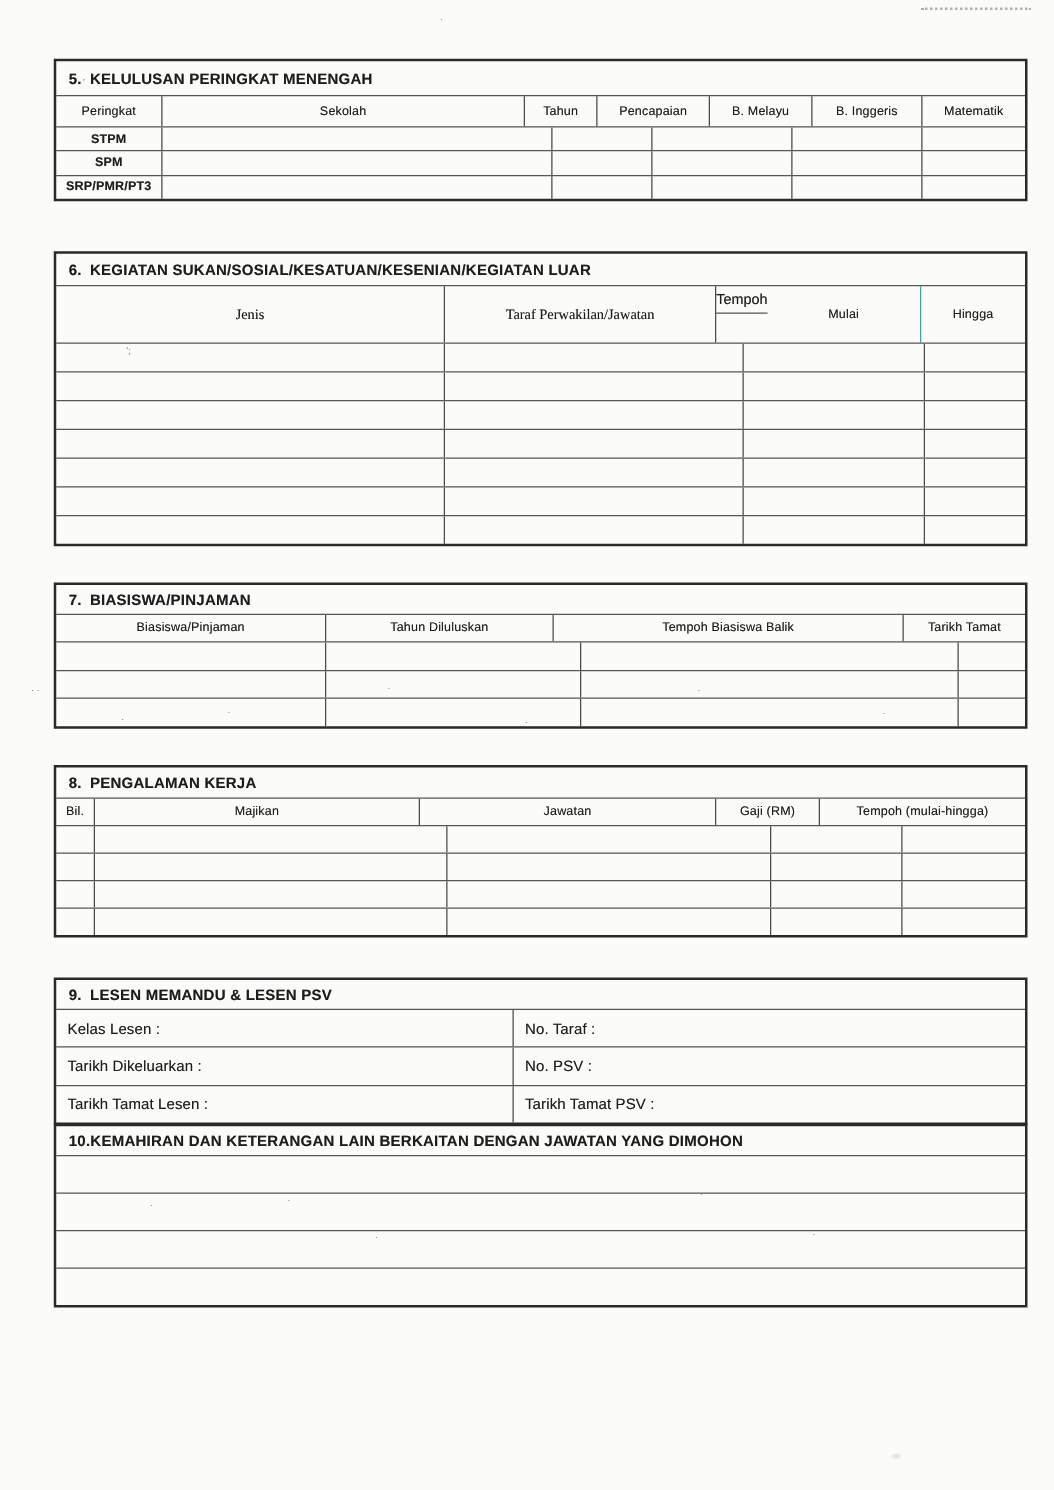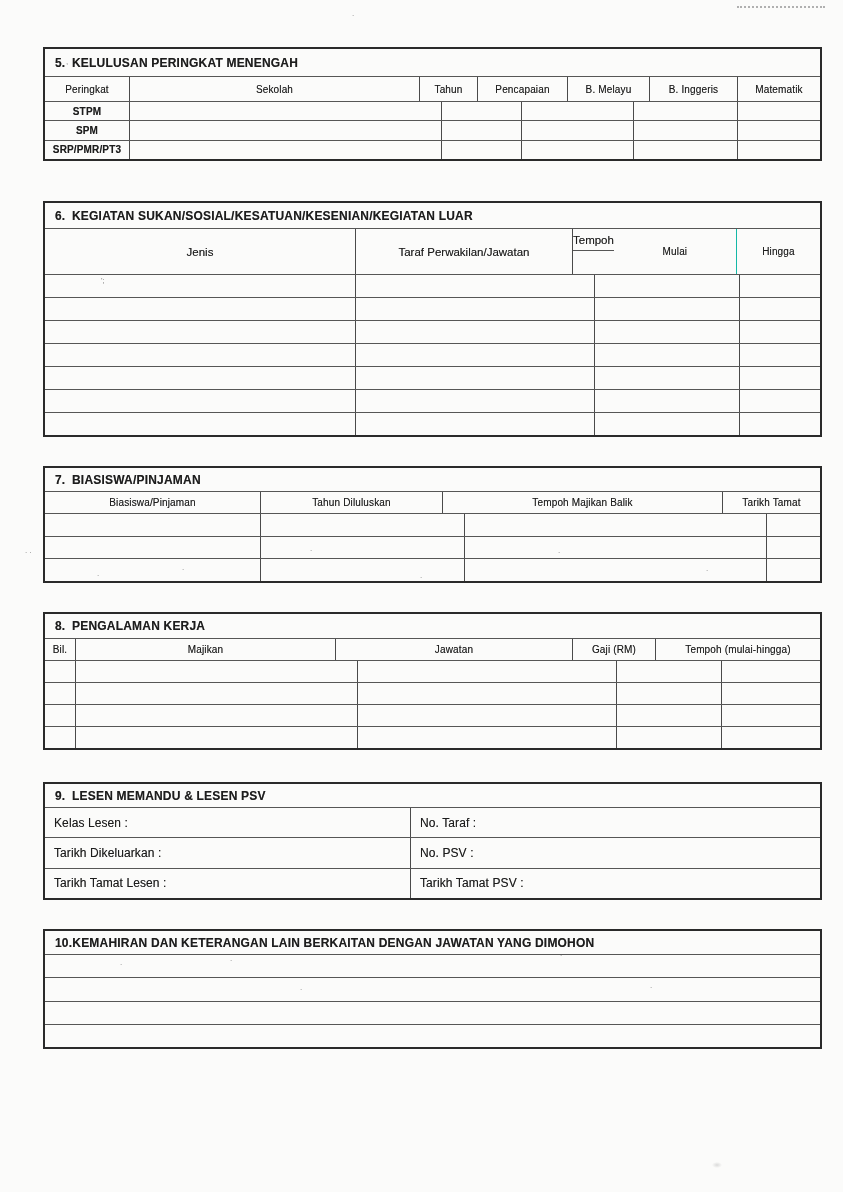--- a/index.html
+++ b/index.html
@@ -41,21 +41,21 @@
   .bodyrows .r > .c{height:100%;}
 
   
   .g5{grid-template-columns:85px 290px 58px 90px 82px 88px auto;}
   .g6{grid-template-columns:311px 217px 123px auto;}
   .g7{grid-template-columns:216px 182px 280px auto;}
   .g8{grid-template-columns:31px 260px 237px 83px auto;}
 
   
   .row6head{display:flex;border-top:1px solid var(--line);flex:none;height:46px;}
-  .row6head .fc{border-right:1px solid #4a4a4a;display:flex;align-items:center;justify-content:center;font-size:11.5px;}
+  .row6head .fc{border-right:1px solid #4a4a4a;display:flex;align-items:center;justify-content:center;font-size:11.5px;font-family:Liberation Serif, serif;}
   .tg{flex:1;display:flex;flex-direction:row;}
   .tg .tempoh{height:22px;border-bottom:1px solid var(--line);display:flex;align-items:center;justify-content:center;font-size:11.5px;}
   .tg .sub{flex:1;display:flex;}
   .tg .sub .mulai{width:123px;border-right:1px solid #14b8a6;}
   .tg .sub .hingga{flex:1;}
 
   
   .lblrow{display:grid;grid-template-columns:366px auto;border-top:1px solid var(--line);flex:1;}
   .lblrow .c{display:flex;align-items:center;padding-left:9px;font-size:12px;letter-spacing:.1px;}
 
@@ -198,21 +198,21 @@
   </div>
 
   <div class="box" style="top:466px;height:117px">
     <div class="title" style="height:23px">
       <span class="num">7.</span>
       <span>BIASISWA/PINJAMAN</span>
     </div>
     <div class="row g7" style="height:22px">
       <div class="c hc">Biasiswa/Pinjaman</div>
       <div class="c hc">Tahun Diluluskan</div>
-      <div class="c hc">Tempoh Majikan Balik</div>
+      <div class="c hc">Tempoh Biasiswa Balik</div>
       <div class="c hc">Tarikh Tamat</div>
     </div>
     <div class="bodyrows">
       <div class="r g7">
         <div class="c"></div>
         <div class="c"></div>
         <div class="c"></div>
         <div class="c"></div>
       </div>
     <div class="r g7">
@@ -286,21 +286,21 @@
     <div class="lblrow">
       <div class="c">Tarikh Dikeluarkan :</div>
       <div class="c">No. PSV :</div>
     </div>
     <div class="lblrow">
       <div class="c">Tarikh Tamat Lesen :</div>
       <div class="c">Tarikh Tamat PSV :</div>
     </div>
   </div>
 
-  <div class="box ruled" style="top:929px;height:120px">
+  <div class="box ruled" style="top:899px;height:147px">
     <div class="title" style="height:23px">
       <span class="num">10.</span>
       <span>KEMAHIRAN DAN KETERANGAN LAIN BERKAITAN DENGAN JAWATAN YANG DIMOHON</span>
     </div>
     <div class="bodyrows">
       <div class="r"></div>
     <div class="r"></div>
         <div class="r"></div>
         <div class="r"></div>
       </div>

